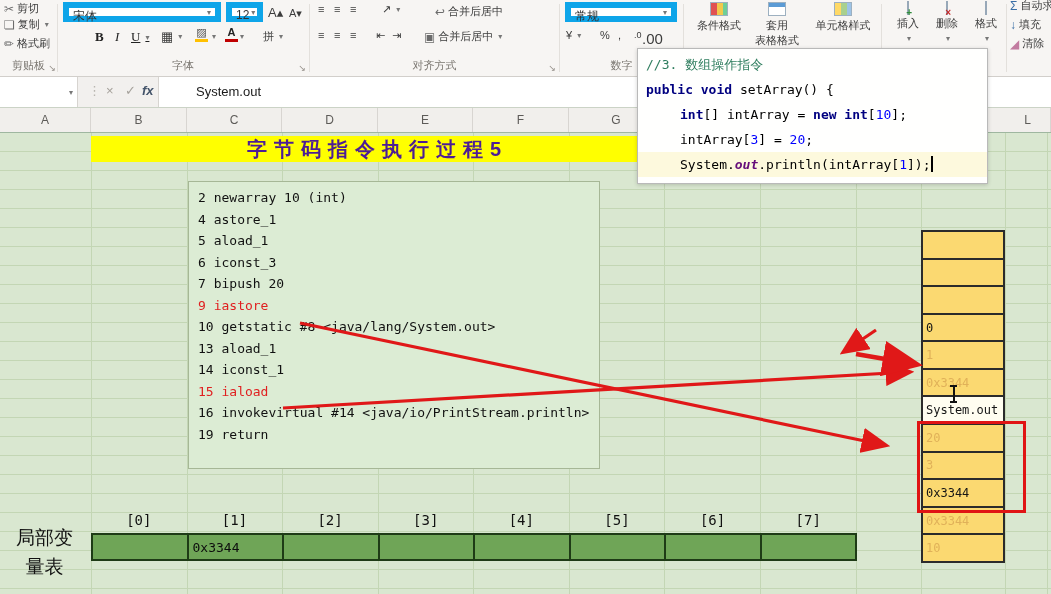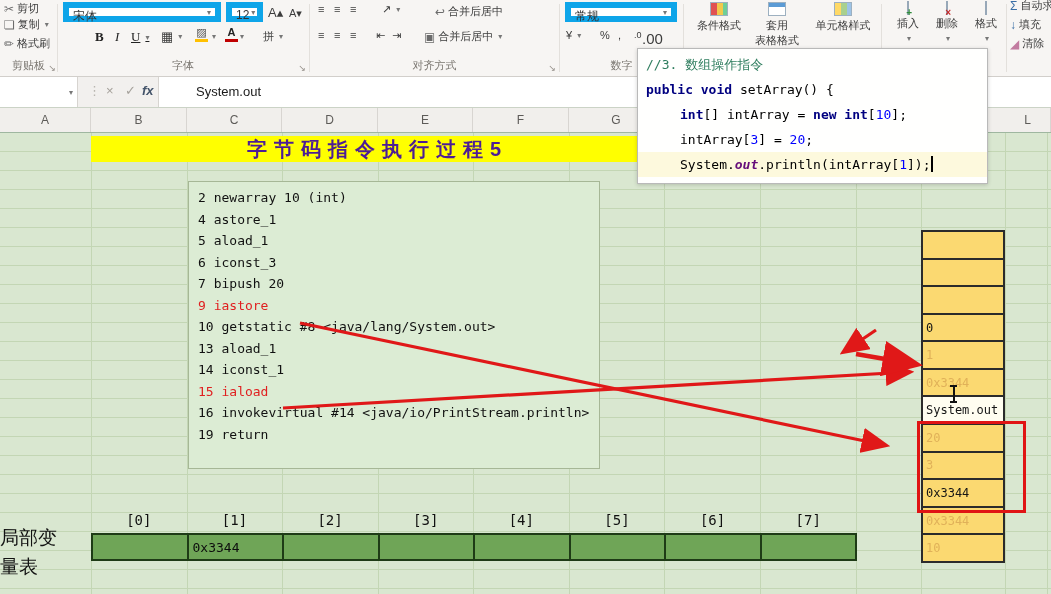--- a/index.html
+++ b/index.html
@@ -94,21 +94,21 @@
     display:flex; z-index:1; }
   .lvt-idx { flex:1; text-align:center; font-family:"DejaVu Sans Mono","Liberation Mono",monospace;
     font-size:14px; color:#111; }
   #lvt-cells { position:absolute; left:91px; top:400px; width:766px; height:28px;
     display:flex; z-index:1; }
   .lvt-cell { flex:1; background:#6fa557; border:2px solid #1e3b16; border-left:none;
     display:flex; align-items:center; padding-left:4px;
     font-family:"DejaVu Sans Mono","Liberation Mono",monospace; font-size:13px; color:#0d0d0d; }
   .lvt-cell:first-child { border-left:2px solid #1e3b16; }
   #lvt-label { position:absolute; left:0; top:376px; width:89px; height:85px; z-index:1;
-    display:flex; flex-direction:column; justify-content:center;
+    display:flex; flex-direction:column; align-items:center; justify-content:center;
     font-size:19px; line-height:29px; color:#111; }
 
   #ibeam { position:absolute; left:948px; top:252px; width:11px; height:18px; z-index:7; }
   #ibeam::before { content:""; position:absolute; left:5px; top:2px; width:2px; height:14px; background:#111; }
   #ibeam::after { content:""; position:absolute; left:2px; top:0; width:7px; height:2px;
     background:#111; box-shadow:0 16px 0 #111; }
 
   
   #codepanel { position:absolute; left:637px; top:48px; width:351px; height:136px; z-index:20;
     background:#fffffe; border:1px solid #b9b9b9; padding-top:3px;

